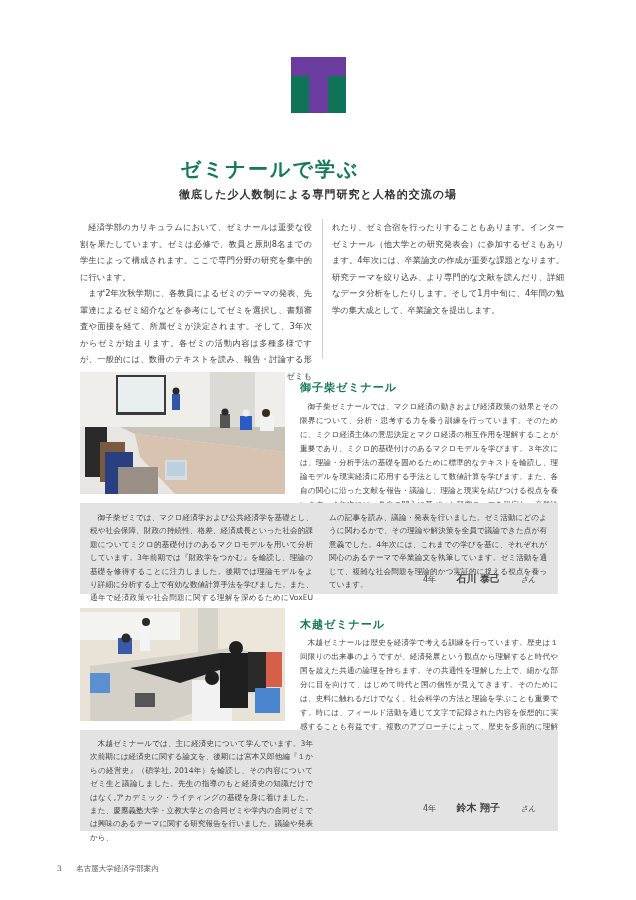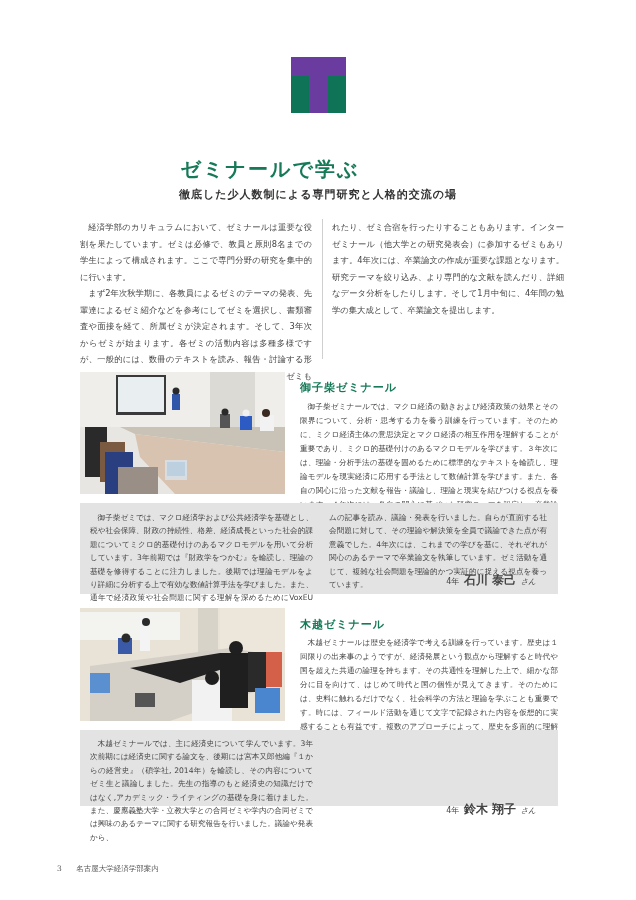--- a/index.html
+++ b/index.html
@@ -27,21 +27,21 @@
 
     .photo { position: absolute; background: #d9d4cc; overflow: hidden; }
     .photo svg { display: block; }
 
     .sem-title { position: absolute; font-size: 11px; font-weight: bold; color: #167a58; letter-spacing: 1px; }
     .sem-body { position: absolute; font-size: 7.6px; line-height: 14px; color: #444; text-align: justify; margin: 0; text-indent: 1em; }
 
     .box { position: absolute; left: 80px; width: 478px; background: #e3e3e3; }
     .box .c { position: absolute; font-size: 7.6px; line-height: 13.4px; color: #444; text-align: justify; margin: 0; }
     .sig { position: absolute; right: 22px; font-size: 8px; color: #444; }
-    .sig .name { font-size: 12px; font-weight: bold; margin: 0 2px; }
+    .sig .name { font-size: 10px; font-weight: bold; margin: 0 18px; }
     .sig .hon { font-size: 7.5px; font-style: italic; }
 
     .footer { position: absolute; left: 57px; top: 864px; font-family: "DejaVu Serif", serif; font-size: 7.5px; color: #555; }
     .footer .pg { margin-right: 12px; }
   </style>
 </head>
 <body>
 
 <div class="logo">
   <div class="bar-top"></div>
@@ -87,21 +87,21 @@
     <rect x="38" y="95" width="40" height="27" fill="#9a8f86"></rect>
     <rect x="85" y="88" width="22" height="20" fill="#d8dde2"></rect>
     <rect x="87" y="90" width="18" height="14" fill="#bcd0e0"></rect>
   </svg>
 </div>
 <div class="sem-title" style="left:300px; top:380px;">御子柴ゼミナール</div>
 <p class="sem-body" style="left:300px; top:400px; width:258px;">御子柴ゼミナールでは、マクロ経済の動きおよび経済政策の効果とその限界について、分析・思考する力を養う訓練を行っています。そのために、ミクロ経済主体の意思決定とマクロ経済の相互作用を理解することが重要であり、ミクロ的基礎付けのあるマクロモデルを学びます。３年次には、理論・分析手法の基礎を固めるために標準的なテキストを輪読し、理論モデルを現実経済に応用する手法として数値計算を学びます。また、各自の関心に沿った文献を報告・議論し、理論と現実を結びつける視点を養います。４年次には、各自の関心に基づいた研究テーマを設定し、卒業論文の執筆に取り組みます。</p>
 
 <div class="box" style="top:503px; height:91px;">
   <p class="c" style="left:10px; top:8px; width:223px; text-indent:1em;">御子柴ゼミでは、マクロ経済学および公共経済学を基礎とし、税や社会保障、財政の持続性、格差、経済成長といった社会的課題についてミクロ的基礎付けのあるマクロモデルを用いて分析しています。3年前期では『財政学をつかむ』を輪読し、理論の基礎を修得することに注力しました。後期では理論モデルをより詳細に分析する上で有効な数値計算手法を学びました。また、通年で経済政策や社会問題に関する理解を深めるためにVoxEUコラ</p>
-  <p class="c" style="left:249px; top:8px; width:218px;">ムの記事を読み、議論・発表を行いました。自らが直面する社会問題に対して、その理論や解決策を全員で議論できた点が有意義でした。4年次には、これまでの学びを基に、それぞれが関心のあるテーマで卒業論文を執筆しています。ゼミ活動を通じて、複雑な社会問題を理論的かつ実証的に捉える視点を養っています。</p>
+  <p class="c" style="left:249px; top:8px; width:218px;">ムの記事を読み、議論・発表を行いました。ゼミ活動にどのように関わるかで、その理論や解決策を全員で議論できた点が有意義でした。4年次には、これまでの学びを基に、それぞれが関心のあるテーマで卒業論文を執筆しています。ゼミ活動を通じて、複雑な社会問題を理論的かつ実証的に捉える視点を養っています。</p>
   <div class="sig" style="top:69px;">
     <span>4年</span>
     <span class="name">石川 泰己</span>
     <span class="hon">さん</span>
   </div>
 </div>
 
 <div class="photo" style="left:80px; top:608px; width:205px; height:113px;">
   <svg width="205" height="113" viewBox="0 0 205 113">
     <rect width="205" height="113" fill="#e9e2d6"></rect>
@@ -121,21 +121,21 @@
     <rect x="140" y="45" width="28" height="55" fill="#1f1f1f"></rect>
     <circle cx="156" cy="40" r="7" fill="#1f1f1f"></circle>
     <rect x="168" y="44" width="18" height="40" fill="#2a2a2a"></rect>
     <rect x="186" y="44" width="16" height="35" fill="#d4604a"></rect>
     <rect x="175" y="80" width="25" height="25" fill="#4a86cf"></rect>
   </svg>
 </div>
 <div class="sem-title" style="left:300px; top:617px;">木越ゼミナール</div>
 <p class="sem-body" style="left:300px; top:636px; width:258px;">木越ゼミナールは歴史を経済学で考える訓練を行っています。歴史は１回限りの出来事のようですが、経済発展という観点から理解すると時代や国を超えた共通の論理を持ちます。その共通性を理解した上で、細かな部分に目を向けて、はじめて時代と国の個性が見えてきます。そのためには、史料に触れるだけでなく、社会科学の方法と理論を学ぶことも重要です。時には、フィールド活動を通じて文字で記録された内容を仮想的に実感することも有益です。複数のアプローチによって、歴史を多面的に理解できる力を養成することを目指しています。</p>
 
-<div class="box" style="top:730px; height:76px;">
+<div class="box" style="top:730px; height:101px;">
   <p class="c" style="left:10px; top:7px; width:223px; text-indent:1em;">木越ゼミナールでは、主に経済史について学んでいます。3年次前期には経済史に関する論文を、後期には宮本又郎他編『１からの経営史』（碩学社, 2014年）を輪読し、その内容についてゼミ生と議論しました。先生の指導のもと経済史の知識だけではなく,アカデミック・ライティングの基礎を身に着けました。また、慶應義塾大学・立教大学との合同ゼミや学内の合同ゼミでは興味のあるテーマに関する研究報告を行いました。議論や発表から、</p>
   <div class="sig" style="top:71px;">
     <span>4年</span>
     <span class="name">鈴木 翔子</span>
     <span class="hon">さん</span>
   </div>
 </div>
 
 <div class="footer">
   <span class="pg">3</span>

